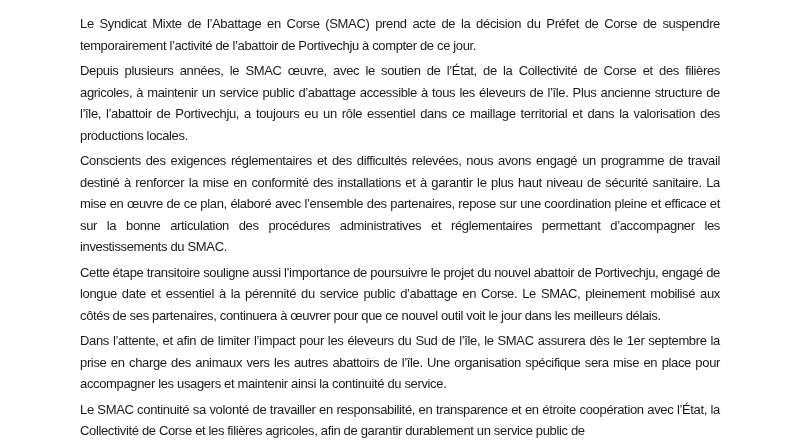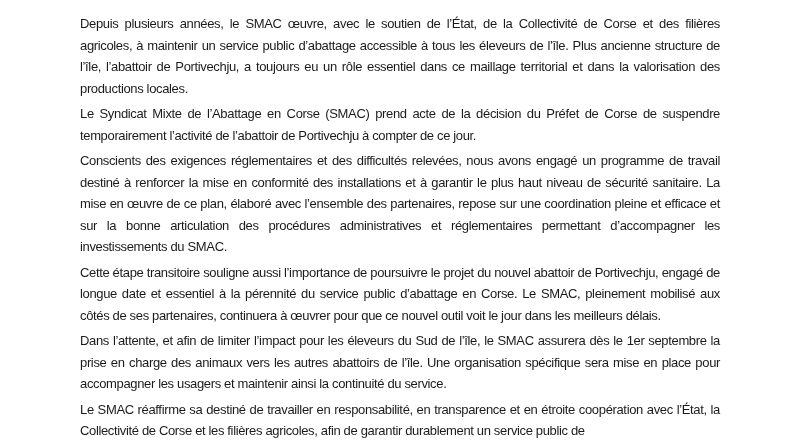--- a/index.html
+++ b/index.html
@@ -30,19 +30,19 @@
     text-align: justify;
     text-justify: inter-word;
     hyphens: none;
     -webkit-hyphens: none;
   }
 </style>
 </head>
 <body>
 
 <div class="page">
+  <p class="para">Le Syndicat Mixte de l’Abattage en Corse (SMAC) prend acte de la décision du Préfet de Corse de suspendre temporairement l’activité de l’abattoir de Portivechju à compter de ce jour.</p>
   <p class="para">Depuis plusieurs années, le SMAC œuvre, avec le soutien de l’État, de la Collectivité de Corse et des filières agricoles, à maintenir un service public d’abattage accessible à tous les éleveurs de l’île. Plus ancienne structure de l’île, l’abattoir de Portivechju, a toujours eu un rôle essentiel dans ce maillage territorial et dans la valorisation des productions locales.</p>
-  <p class="para">Le Syndicat Mixte de l’Abattage en Corse (SMAC) prend acte de la décision du Préfet de Corse de suspendre temporairement l’activité de l’abattoir de Portivechju à compter de ce jour.</p>
   <p class="para">Conscients des exigences réglementaires et des difficultés relevées, nous avons engagé un programme de travail destiné à renforcer la mise en conformité des installations et à garantir le plus haut niveau de sécurité sanitaire. La mise en œuvre de ce plan, élaboré avec l’ensemble des partenaires, repose sur une coordination pleine et efficace et sur la bonne articulation des procédures administratives et réglementaires permettant d’accompagner les investissements du SMAC.</p>
   <p class="para">Cette étape transitoire souligne aussi l’importance de poursuivre le projet du nouvel abattoir de Portivechju, engagé de longue date et essentiel à la pérennité du service public d’abattage en Corse. Le SMAC, pleinement mobilisé aux côtés de ses partenaires, continuera à œuvrer pour que ce nouvel outil voit le jour dans les meilleurs délais.</p>
   <p class="para">Dans l’attente, et afin de limiter l’impact pour les éleveurs du Sud de l’île, le SMAC assurera dès le 1er septembre la prise en charge des animaux vers les autres abattoirs de l’île. Une organisation spécifique sera mise en place pour accompagner les usagers et maintenir ainsi la continuité du service.</p>
-  <p class="para">Le SMAC réaffirme sa destiné de travailler en responsabilité, en transparence et en étroite coopération avec l’État, la Collectivité de Corse et les filières agricoles, afin de garantir durablement un service public de</p>
+  <p class="para">Le SMAC continuité sa volonté de travailler en responsabilité, en transparence et en étroite coopération avec l’État, la Collectivité de Corse et les filières agricoles, afin de garantir durablement un service public de</p>
 </div>
 
 </body></html>

